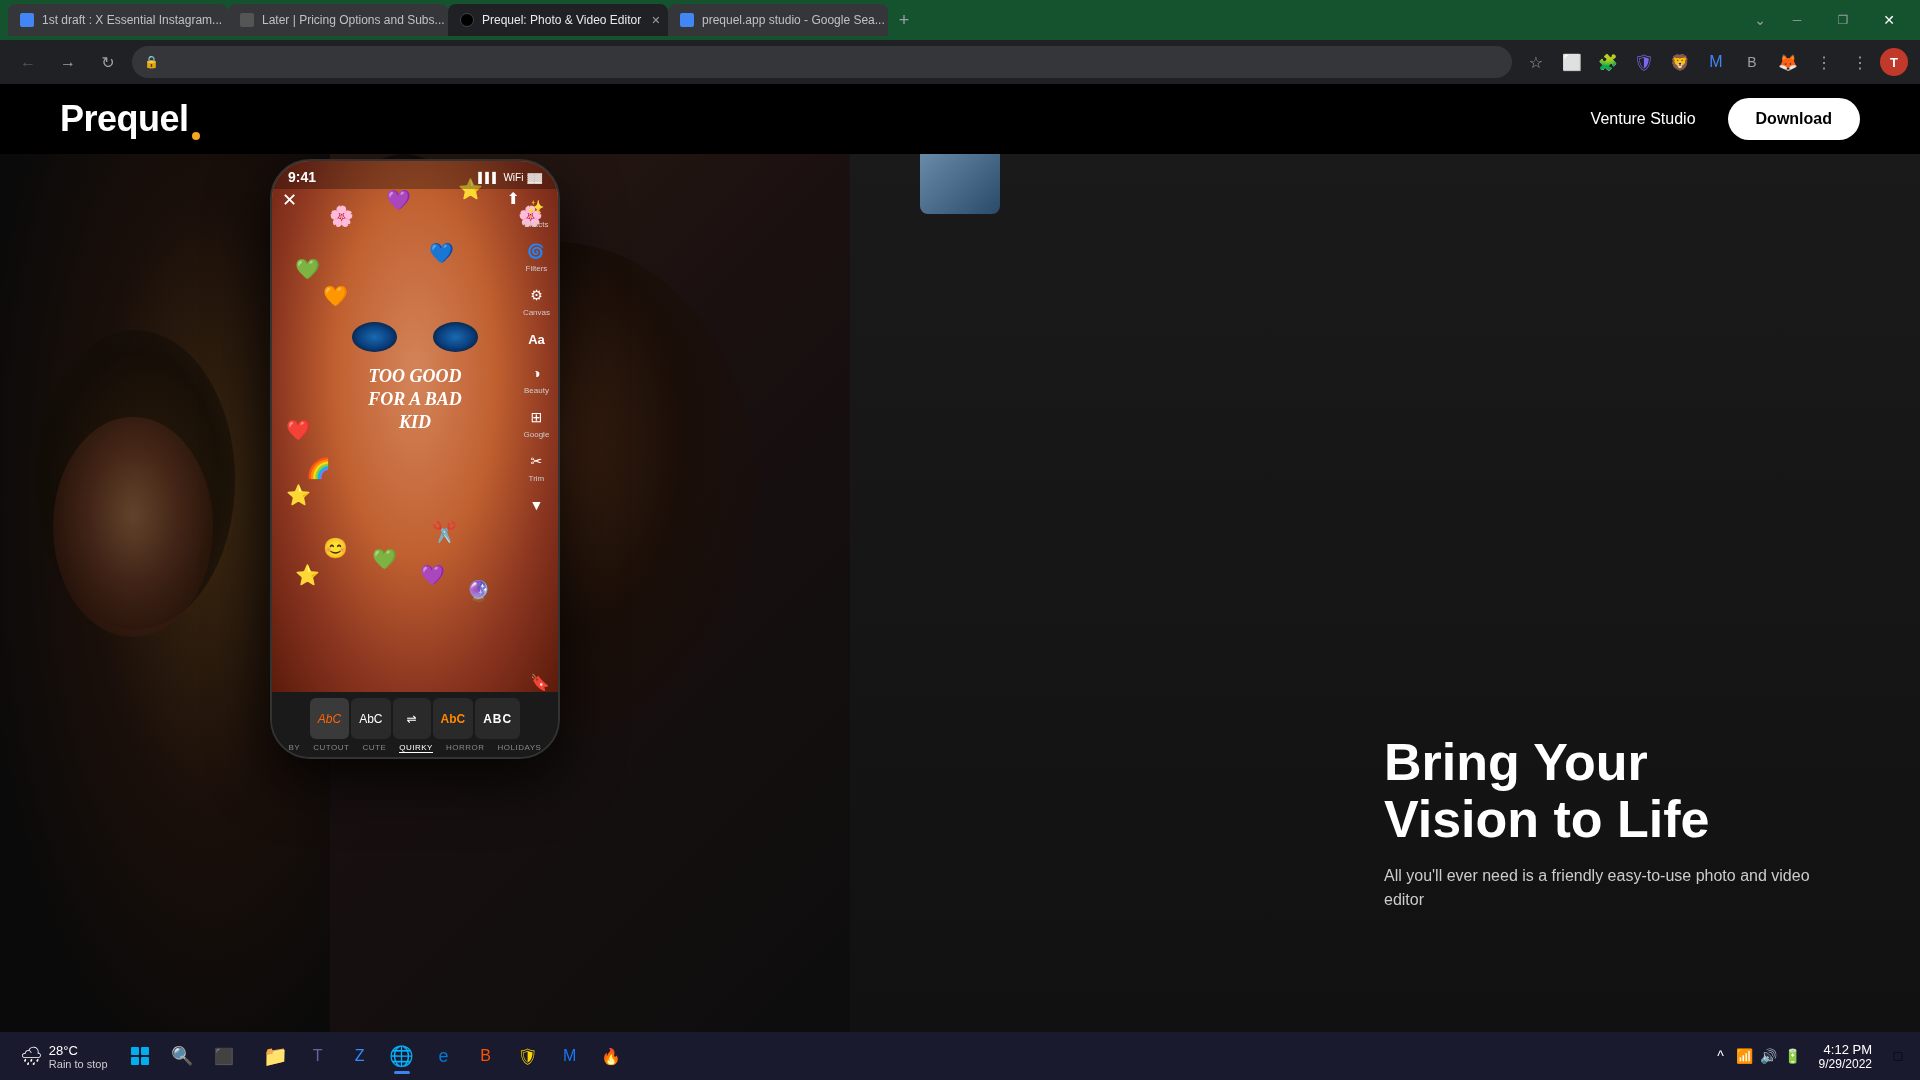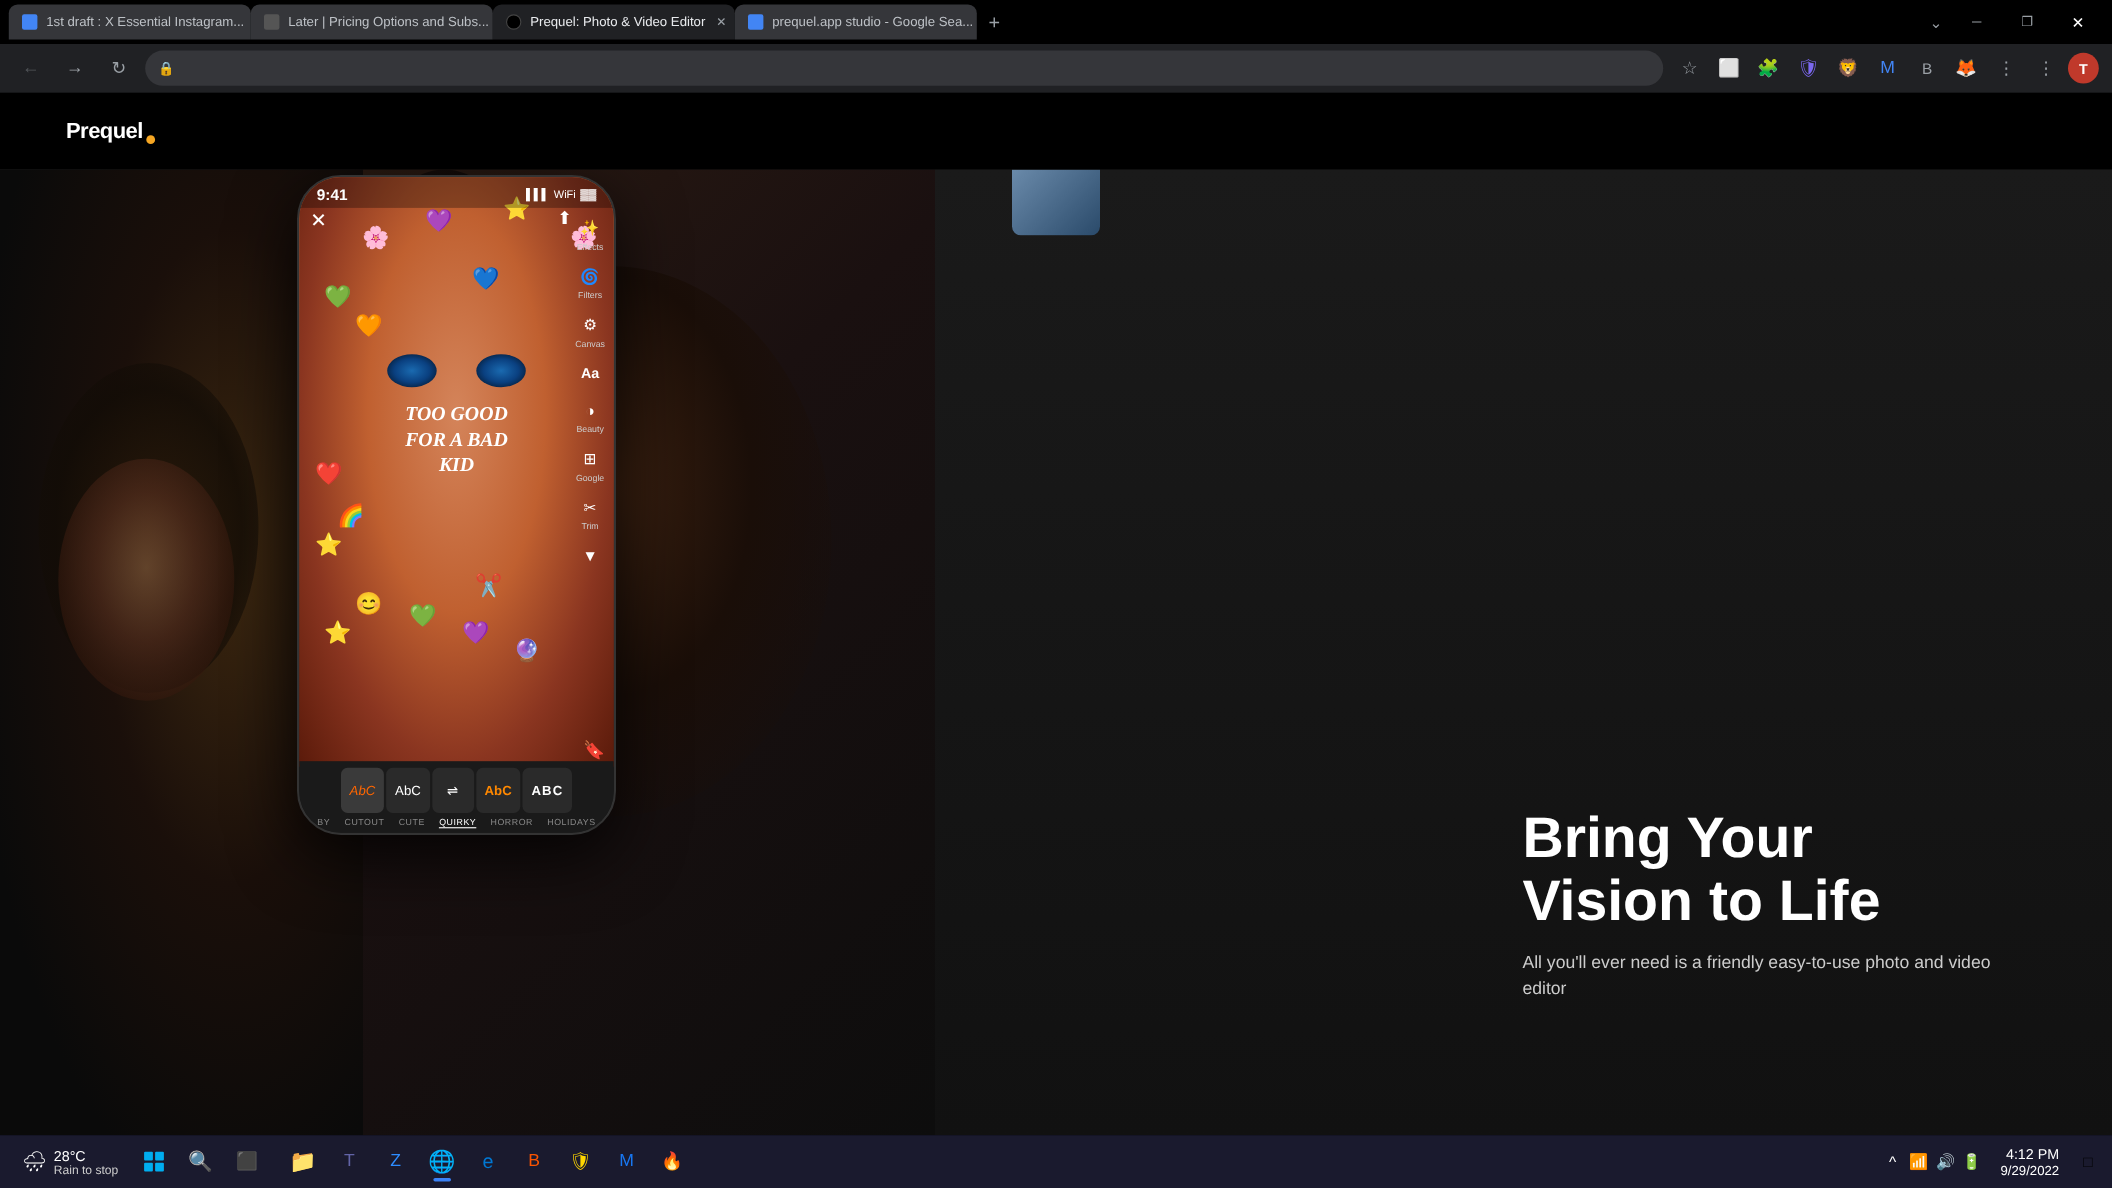--- a/index.html
+++ b/index.html
@@ -17,21 +17,21 @@
       width: 100%;
       background: #202124;
       position: relative;
       z-index: 100;
     }
 
     .tab-bar {
       display: flex;
       align-items: center;
       height: 40px;
-      background: #000000;
+      background: #14532d;
       padding: 0 8px;
       gap: 0;
     }
 
     .tab {
       display: flex;
       align-items: center;
       height: 32px;
       padding: 0 12px;
       border-radius: 8px 8px 0 0;
@@ -199,21 +199,21 @@
       height: 70px;
       background: #000;
       display: flex;
       align-items: center;
       justify-content: space-between;
       padding: 0 60px;
       z-index: 10;
     }
 
     .prequel-logo {
-      font-size: 20px;
+      font-size: 36px;
       font-weight: 700;
       color: #fff;
       letter-spacing: -0.5px;
       display: flex;
       align-items: flex-end;
       gap: 2px;
     }
     .logo-dot {
       width: 8px;
       height: 8px;
@@ -728,20 +728,24 @@
     </div>
   </div>
 </div>
 
 <div class="webpage">
 
   <div class="prequel-header">
     <div class="prequel-logo">
       <span>Prequel</span>
       <span class="logo-dot"></span>
+    </div>
+    <div class="header-nav">
+      <span class="venture-studio-link">Venture Studio</span>
+      <button class="download-btn">Download</button>
     </div>
   </div>
 
   <div class="hero-section">
 
     <div class="left-portrait">
       <div class="left-portrait-overlay"></div>
 
       <div style="position:absolute;top:20%;left:10%;width:200px;height:300px;background:radial-gradient(ellipse at 50% 50%, #2a1a0a 0%, #120c06 60%, transparent 100%);border-radius:50%;opacity:0.8;"></div>
       <div style="position:absolute;top:30%;left:15%;width:160px;height:220px;background:radial-gradient(ellipse at 50% 45%, #8a6040 0%, #5a3020 40%, #2a1208 80%, transparent 100%);border-radius:50%;opacity:0.6;"></div>

